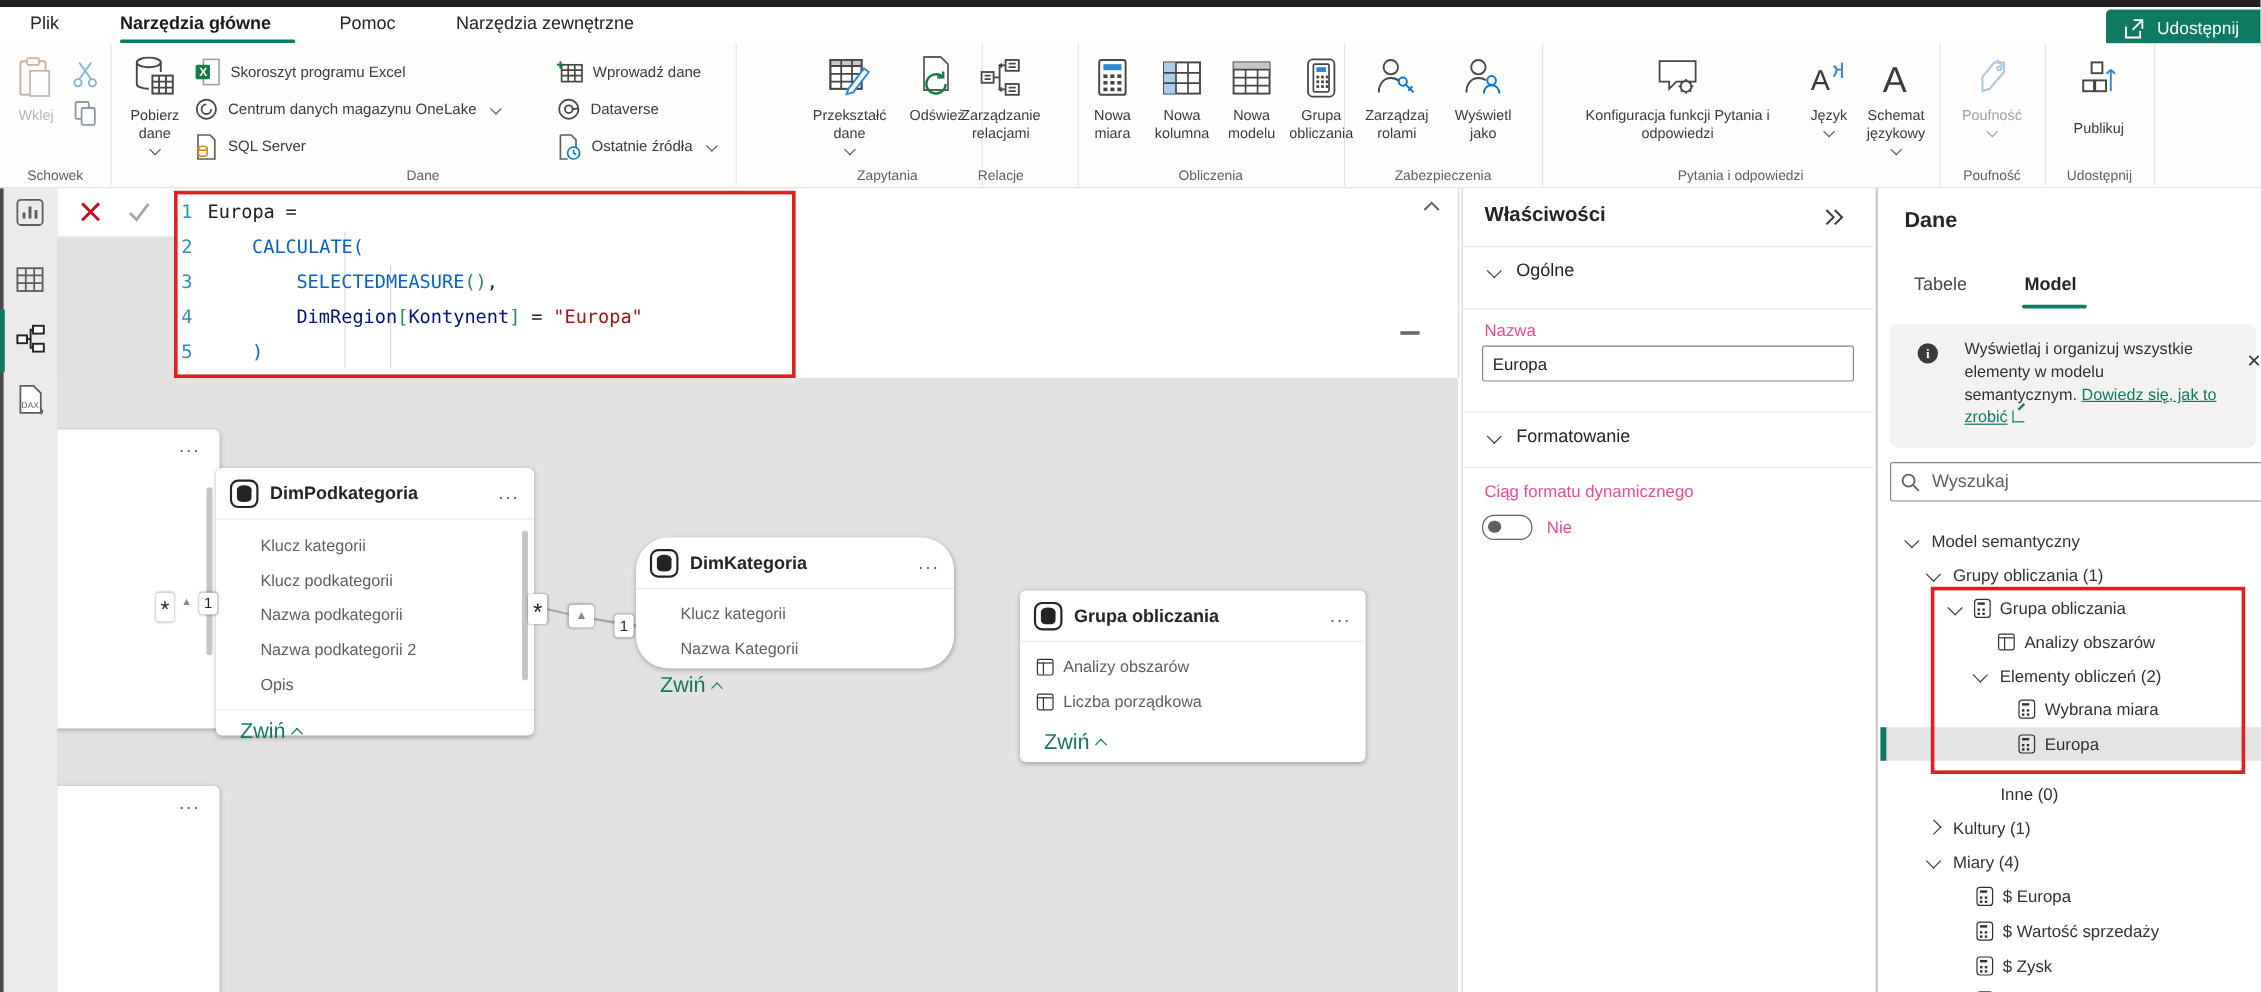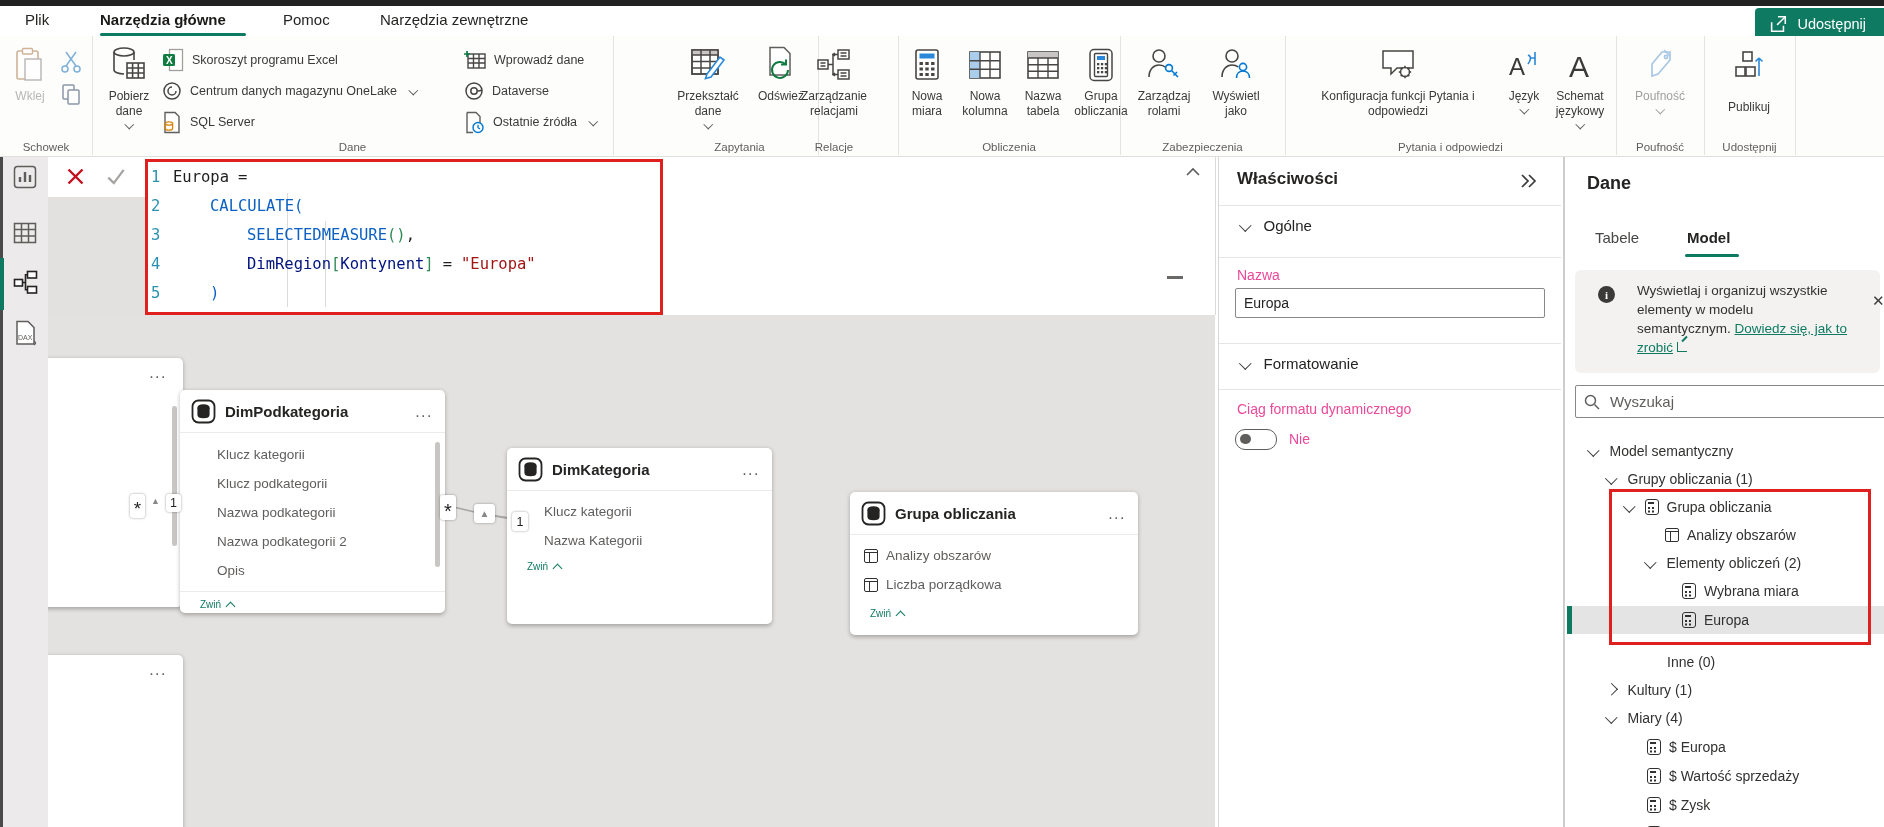--- a/index.html
+++ b/index.html
@@ -42,21 +42,21 @@
   .iguide{position:absolute;width:1px;background:#dddbd9;}
   .anno{position:absolute;border:3px solid #e01f1f;pointer-events:none;z-index:60;}
 
   
   .canvas{position:absolute;left:48px;top:315px;width:1167px;height:512px;background:#e4e2e0;overflow:hidden;}
   .card{position:absolute;background:#fff;border-radius:5px;box-shadow:0 1.2px 4px rgba(0,0,0,.28);}
   .card-h{display:flex;align-items:center;padding:9px 12px 8px 11px;border-bottom:1px solid #edebe9;cursor:move;}
   .card-title{font-weight:700;font-size:15px;color:#252423;margin-left:9px;}
   .card-dots{margin-left:auto;color:#605e5c;font-size:16px;letter-spacing:1.5px;cursor:pointer;}
   .card-f{font-size:13.5px;color:#605e5c;height:29px;display:flex;align-items:center;cursor:pointer;}
-  .card-foot{border-top:1px solid #edebe9;padding:7px 0 8px 20px;color:#0e7a62;font-size:10px;display:flex;align-items:center;gap:6px;cursor:pointer;}
+  .card-foot{border-top:1px solid #edebe9;padding:7px 0 8px 20px;color:#0e7a62;font-size:18px;display:flex;align-items:center;gap:6px;cursor:pointer;}
   .zchev{display:inline-block;width:6px;height:6px;border-left:1.5px solid #0e7a62;border-top:1.5px solid #0e7a62;transform:rotate(45deg);margin-top:3px;}
   .chip{position:absolute;background:#fff;border-radius:3px;box-shadow:0 0 2.5px rgba(0,0,0,.4);display:flex;align-items:center;justify-content:center;color:#252423;z-index:5;}
   .scrollthumb{position:absolute;width:5px;background:#c8c6c4;border-radius:3px;cursor:pointer;}
 
   
   .props{position:absolute;left:1218px;top:157px;width:342px;height:670px;background:#fff;border-left:1px solid #d8d6d4;}
   .pdiv{position:absolute;left:0;right:0;height:1px;background:#e8e6e4;}
   .ptitle{position:absolute;font-size:17px;font-weight:700;color:#252423;}
   .psec{position:absolute;font-size:15px;color:#252423;display:flex;align-items:center;gap:14px;cursor:pointer;}
   .plabel{position:absolute;font-size:14px;color:#ec4899;}
@@ -304,21 +304,21 @@
         <span class="bb-lb" style="width:58px;">Nowa kolumna</span>
       </div>
       <div class="bigbtn" style="left:120px;width:50px;">
         <span class="bb-ic">
           <svg width="34" height="30" viewBox="0 0 34 30" fill="none">
             <rect x="2" y="2" width="30" height="26" stroke="#484644" stroke-width="1.6" fill="#fff"></rect>
             <rect x="2" y="2" width="30" height="6" fill="#c8c6c4"></rect>
             <path d="M2 8h30M2 14.7h30M2 21.3h30M12 8v20M22 8v20" stroke="#484644" stroke-width="1.4"></path>
           </svg>
         </span>
-        <span class="bb-lb" style="width:46px;">Nazwa tabela</span>
+        <span class="bb-lb" style="width:46px;">Nowa modelu</span>
       </div>
       <div class="bigbtn" style="left:172px;width:62px;">
         <span class="bb-ic">
           <svg width="30" height="34" viewBox="0 0 30 34" fill="none">
             <rect x="4" y="1.5" width="22" height="31" rx="4" stroke="#484644" stroke-width="1.5" fill="#fff"></rect>
             <rect x="8.5" y="5.5" width="13" height="23" rx="1" stroke="#484644" stroke-width="1.4"></rect>
             <rect x="11" y="8" width="8" height="4" fill="#2b88d8"></rect>
             <g fill="#484644">
                 <rect x="11" y="15" width="2.3" height="2.3"></rect>
                 <rect x="14.9" y="15" width="2.3" height="2.3"></rect>
@@ -545,21 +545,21 @@
         <div class="card-f" style="padding-left:37px;">Nazwa podkategorii 2</div>
         <div class="card-f" style="padding-left:37px;">Opis</div>
       </div>
       <div class="card-foot">
         <span>Zwiń</span>
           <span class="zchev"></span>
       </div>
       <div class="scrollthumb" style="right:5px;top:52px;height:125px;"></div>
     </div>
 
-    <div class="card" style="left:459px;top:133px;width:265px;height:176px;">
+    <div class="card" style="left:482px;top:133px;width:265px;height:109px;border-radius:27px;">
       <div class="card-h">
         <span>
           <svg width="25" height="25" viewBox="0 0 25 25" fill="none" stroke="#252423" stroke-width="1.8">
             <rect x="1.5" y="1.5" width="22" height="22" rx="6"></rect>
             <ellipse cx="12.5" cy="8.8" rx="5.2" ry="2.6" fill="#252423"></ellipse>
             <path d="M7.3 8.8v7c0 1.5 2.3 2.6 5.2 2.6s5.2-1.1 5.2-2.6v-7" fill="#252423"></path>
           </svg>
         </span>
         <span class="card-title">DimKategoria</span>
         <span class="card-dots">...</span>

